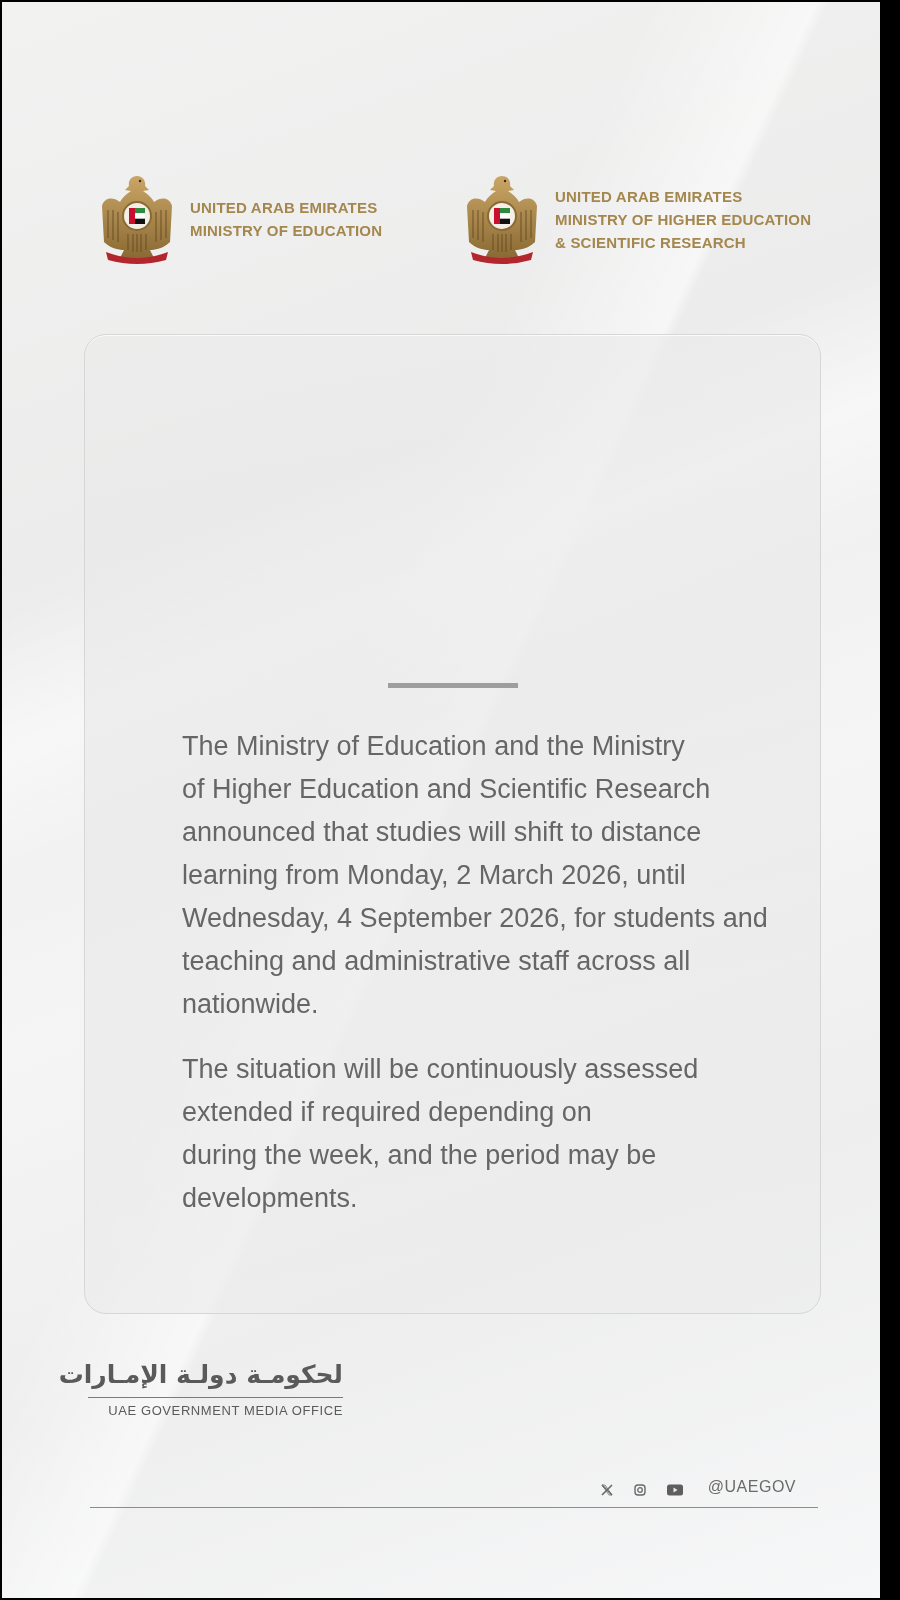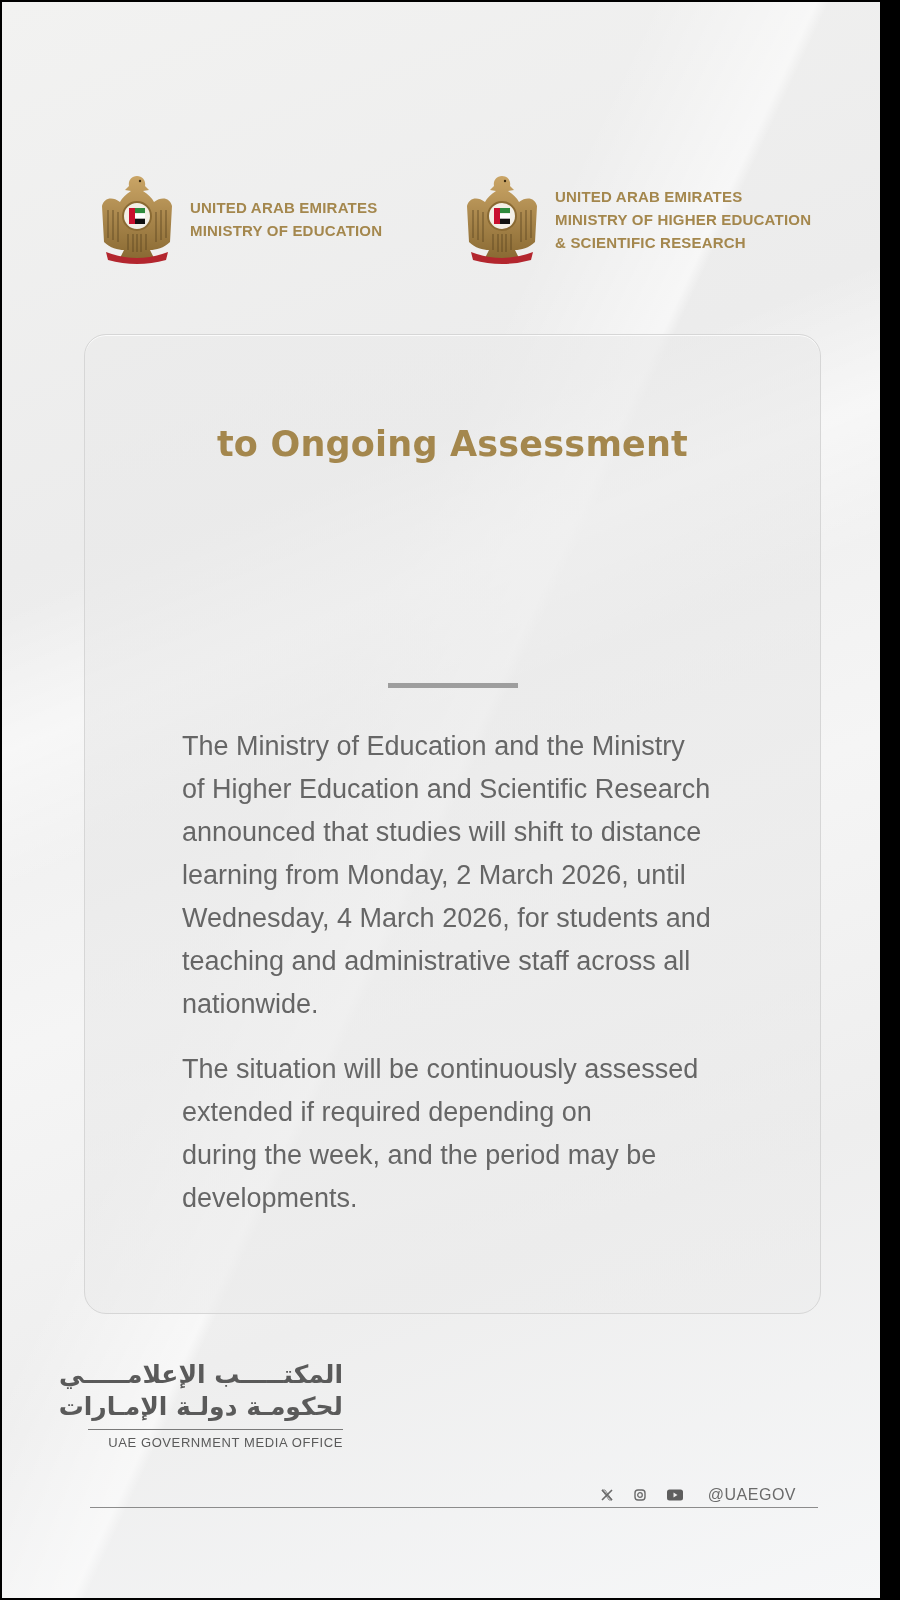--- a/index.html
+++ b/index.html
@@ -86,23 +86,22 @@
     color: #5a5a5a;
     font-family: "Liberation Sans", sans-serif;
     font-size: 13px;
     letter-spacing: 0.6px;
     white-space: nowrap;
     text-align: right;
   }
 
   .social {
     position: absolute; right: 84px; top: 1476px;
-    display: flex; align-items: center; gap: 21px;
+    display: flex; align-items: flex-end; gap: 21px;
     color: #6a6a6a;
-    margin-top: 8px;
   }
   .social .ic { display: inline-flex; align-items: center; justify-content: center; }
   .social .handle {
     font-family: "Liberation Sans", sans-serif;
     font-size: 16px; letter-spacing: 0.5px; color: #6a6a6a;
     margin-left: 4px;
   }
   .footer-rule {
     position: absolute; left: 88px; top: 1505px; width: 728px; height: 1px;
     background: #8c8c8c;
@@ -182,45 +181,43 @@
     </svg>
     <div class="logo-text">
       <div>UNITED ARAB EMIRATES</div>
       <div>MINISTRY OF HIGHER EDUCATION</div>
       <div>&amp; SCIENTIFIC RESEARCH</div>
     </div>
   </div>
 
   <div class="card">
     <div class="title">
-      <div>to Ongoing Assessment</div>
     </div>
     <div class="divider"></div>
     <div class="body">
       <p>
         <span class="line">The Ministry of Education and the Ministry</span>
         <span class="line">of Higher Education and Scientific Research</span>
         <span class="line">announced that studies will shift to distance</span>
         <span class="line">learning from Monday, 2 March 2026, until</span>
-        <span class="line">Wednesday, 4 March 2026, for students and</span>
+        <span class="line">Wednesday, 4 September 2026, for students and</span>
         <span class="line">teaching and administrative staff across all</span>
         <span class="line">nationwide.</span>
       </p>
       <p>
         <span class="line">The situation will be continuously assessed</span>
         <span class="line">extended if required depending on</span>
         <span class="line">during the week, and the period may be</span>
         <span class="line">developments.</span>
       </p>
     </div>
   </div>
 
   <div class="gmo">
     <div class="gmo-ar">
-      <div>المكتـــــب الإعلامـــــي</div>
       <div>لحكومـة دولـة الإمـارات</div>
     </div>
     <div class="gmo-rule"></div>
     <div class="gmo-en">UAE GOVERNMENT MEDIA OFFICE</div>
   </div>
 
   <div class="social">
     <span class="ic">
       <svg width="12" height="12" viewBox="0 0 12 12">
           <path d="M1 1 L11 11 M11 1 L1 11" stroke="#6a6a6a" stroke-width="1.6"></path>

